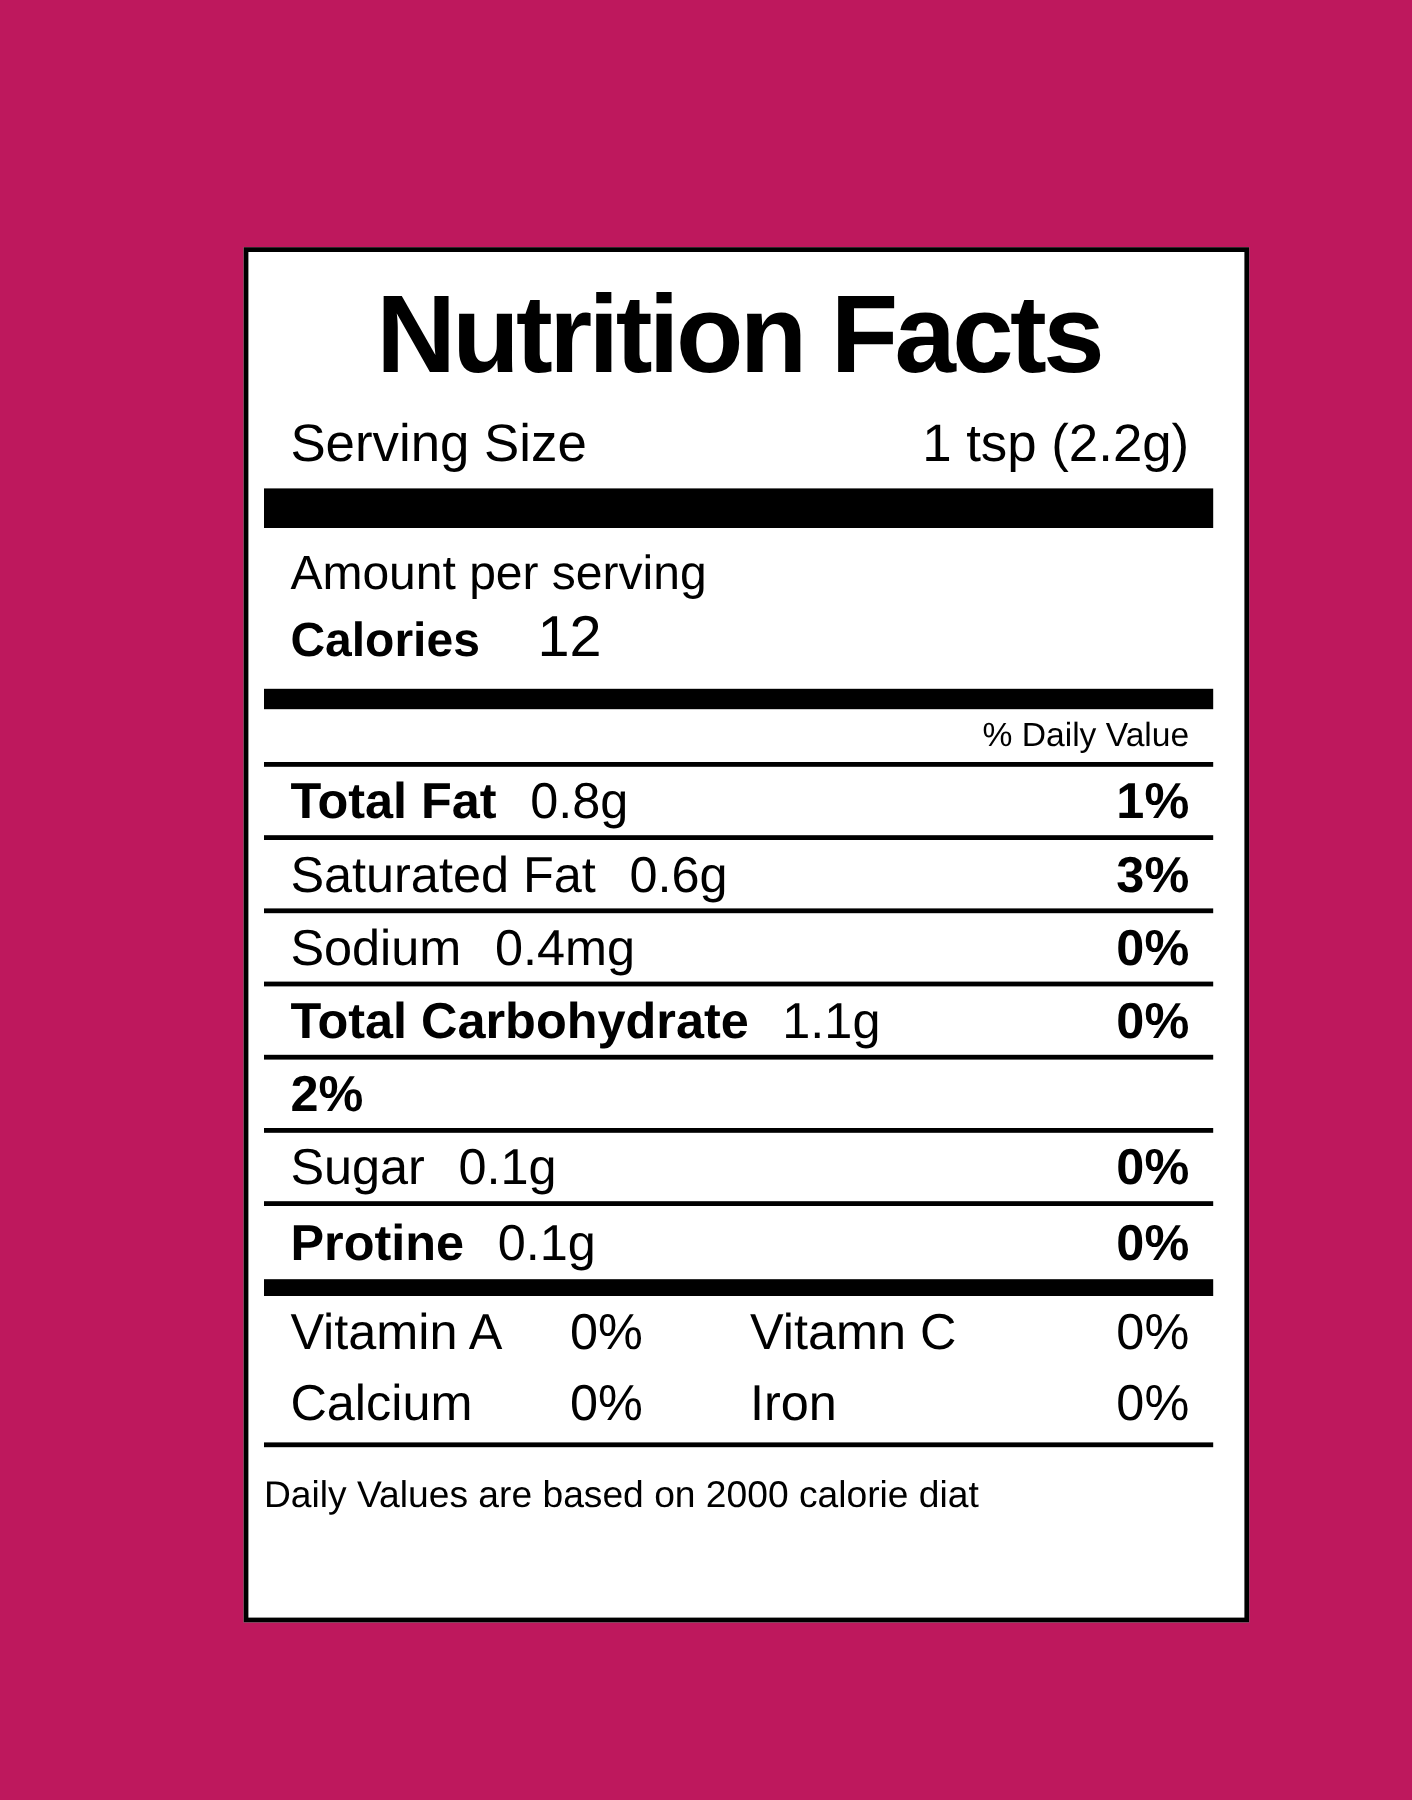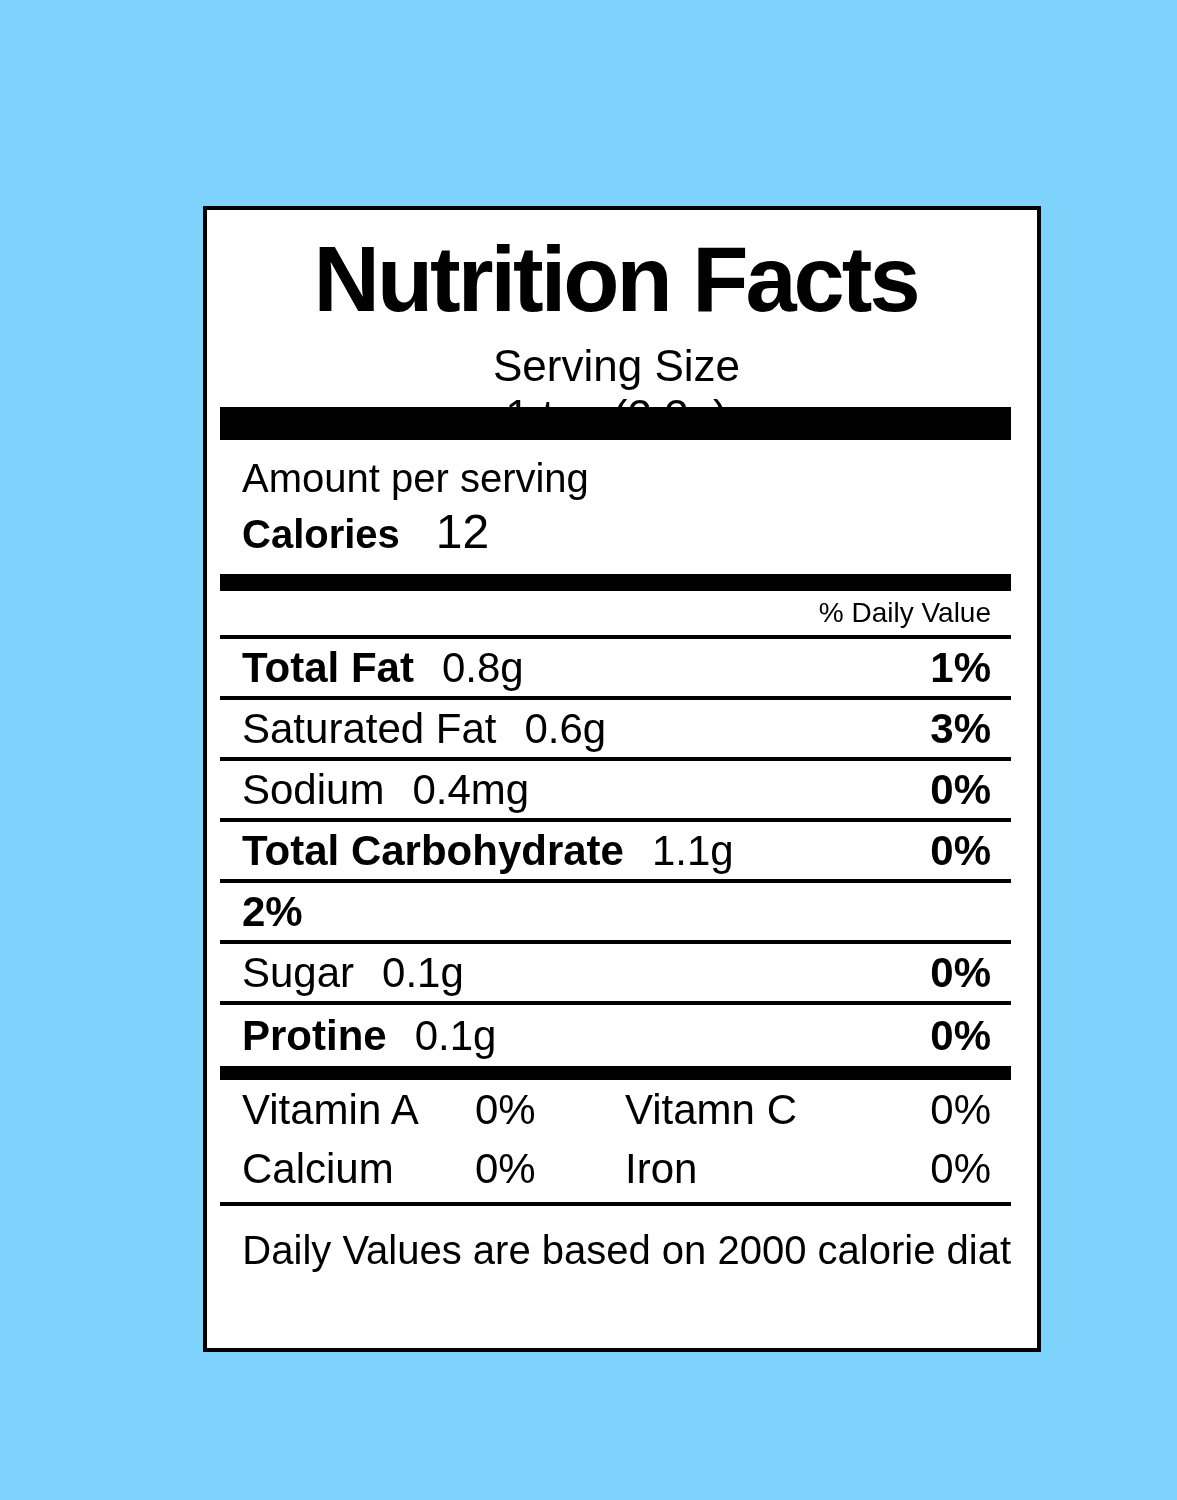--- a/index.html
+++ b/index.html
@@ -2,21 +2,21 @@
 <html><head>
 <meta charset="utf-8">
 <style>
   * { margin: 0; padding: 0; box-sizing: border-box; }
   html, body {
     width: 1177px; height: 1500px;
     background: #ffffff;
     font-family: "Liberation Sans", sans-serif;
     color: #000000;
   }
-  .page { position: relative; width: 1177px; height: 1500px; background: #7dd3fc; }
+  .page { position: relative; width: 1177px; height: 1500px; background: #be185d; }
 
   .label-box {
     position: absolute;
     left: 203px; top: 206px;
     width: 838px; height: 1146px;
     border: 4px solid #000000;
     background: #ffffff;
   }
   .inner { margin-left: 13px; margin-right: 26px; }
 
@@ -29,33 +29,32 @@
     line-height: 1.08;
     white-space: nowrap;
   }
 
   .pad { padding-left: 22px; padding-right: 20px; }
 
   .serving-row {
     display: flex; justify-content: space-between; align-items: center;
     height: 58px; margin-top: 12px;
     font-size: 44px;
-    flex-direction: column;
   }
 
   .bar { background: #000000; width: 100%; }
   .bar-1 { height: 33px; margin-top: 8px; }
   .bar-2 { height: 17px; margin-top: 14px; }
   .bar-3 { height: 14px; }
 
   .amount-heading { margin-top: 14px; font-size: 40px; line-height: 1.2; }
 
   .calories-row {
     display: flex; align-items: baseline;
-    height: 56px; margin-top: 2px;
+    height: 56px; margin-top: 2px; gap: 12px;
   }
   .calories-label { font-size: 40px; font-weight: bold; }
   .calories-value { font-size: 48px; margin-left: 36px; }
 
   .dv-heading-row {
     display: flex; justify-content: flex-end; align-items: center;
     height: 48px;
     border-bottom: 4px solid #000000;
     font-size: 28px;
   }
@@ -79,22 +78,22 @@
     height: 59px;
     font-size: 42px;
   }
   .vit-row:first-of-type { margin-top: 6px; }
   .vit-value-right { text-align: right; }
 
   .vit-rule { height: 4px; background: #000000; margin-top: 4px; }
 
   .footnote {
     margin-top: 22px;
-    text-align: right;
-    font-size: 40px;
+    text-align: left;
+    font-size: 31px;
   }
 </style>
 </head>
 <body>
 
 <div class="page">
   <div class="label-box">
     <div class="inner">
 
       <div class="title">Nutrition Facts</div>

